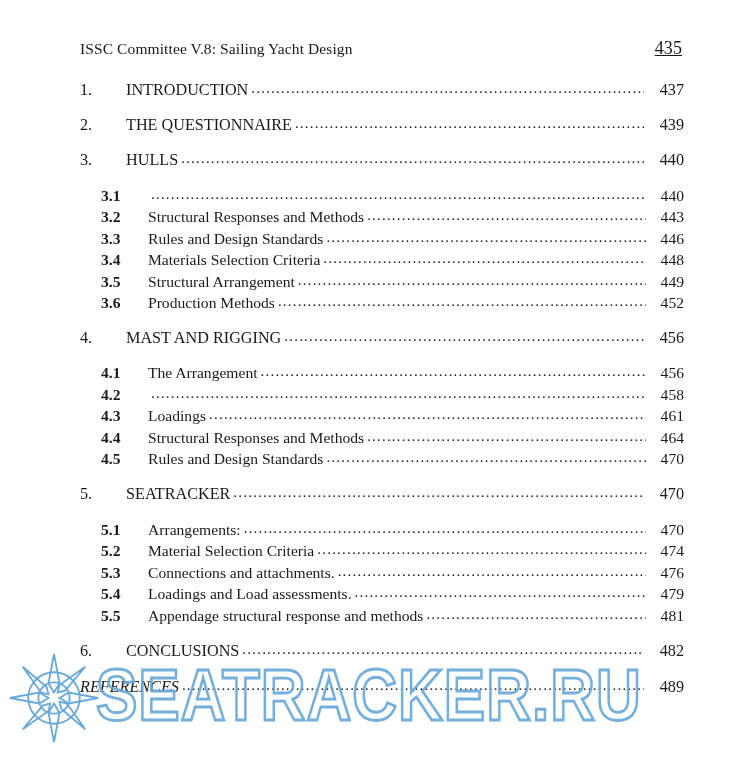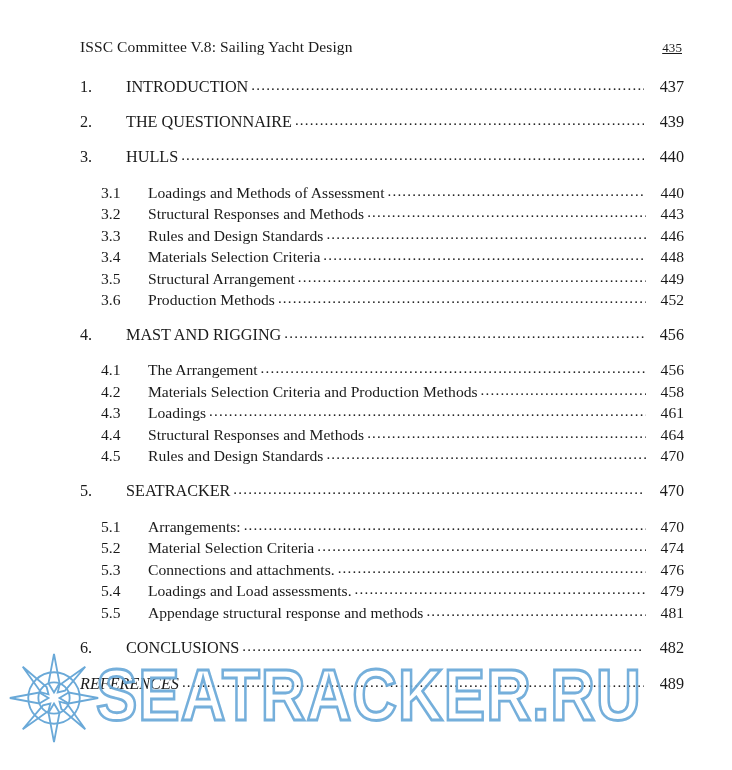--- a/index.html
+++ b/index.html
@@ -27,21 +27,21 @@
     justify-content: space-between;
     align-items: baseline;
     font-size: 15.5px;
     letter-spacing: 0.1px;
     margin-top: 8px;
   }
   .running-head .rh-title {
     white-space: nowrap;
   }
   .running-head .rh-page {
-    font-size: 13px;
+    font-size: 18px;
     padding-right: 2px;
     text-decoration: underline;
   }
   .contents-title {
     font-size: 19px;
     font-weight: bold;
     margin-top: 31px;
     margin-bottom: 0;
     letter-spacing: 0.2px;
   }
@@ -65,20 +65,21 @@
     margin-bottom: 19px;
   }
   .num {
     flex: 0 0 auto;
     width: 46px;
   }
   .level2 .num {
     width: 47px;
     padding-left: 21px;
     box-sizing: content-box;
+    font-weight: bold;
   }
   .label {
     flex: 0 0 auto;
     white-space: nowrap;
   }
   .leader {
     flex: 1 1 auto;
     overflow: hidden;
     white-space: nowrap;
     margin: 0 2px 0 3px;
@@ -166,21 +167,20 @@
         <span class="pageno">439</span>
       </div>
       <div class="toc-row level1">
         <span class="num">3.</span>
         <span class="label">HULLS</span>
         <span class="leader">............................................................................................................................................</span>
         <span class="pageno">440</span>
       </div>
       <div class="toc-row level2">
         <span class="num">3.1</span>
-        <span class="label">Loadings and Methods of Assessment</span>
         <span class="leader">............................................................................................................................................</span>
         <span class="pageno">440</span>
       </div>
       <div class="toc-row level2">
         <span class="num">3.2</span>
         <span class="label">Structural Responses and Methods</span>
         <span class="leader">............................................................................................................................................</span>
         <span class="pageno">443</span>
       </div>
       <div class="toc-row level2">
@@ -214,21 +214,20 @@
         <span class="pageno">456</span>
       </div>
       <div class="toc-row level2">
         <span class="num">4.1</span>
         <span class="label">The Arrangement</span>
         <span class="leader">............................................................................................................................................</span>
         <span class="pageno">456</span>
       </div>
       <div class="toc-row level2">
         <span class="num">4.2</span>
-        <span class="label">Materials Selection Criteria and Production Methods</span>
         <span class="leader">............................................................................................................................................</span>
         <span class="pageno">458</span>
       </div>
       <div class="toc-row level2">
         <span class="num">4.3</span>
         <span class="label">Loadings</span>
         <span class="leader">............................................................................................................................................</span>
         <span class="pageno">461</span>
       </div>
       <div class="toc-row level2">

